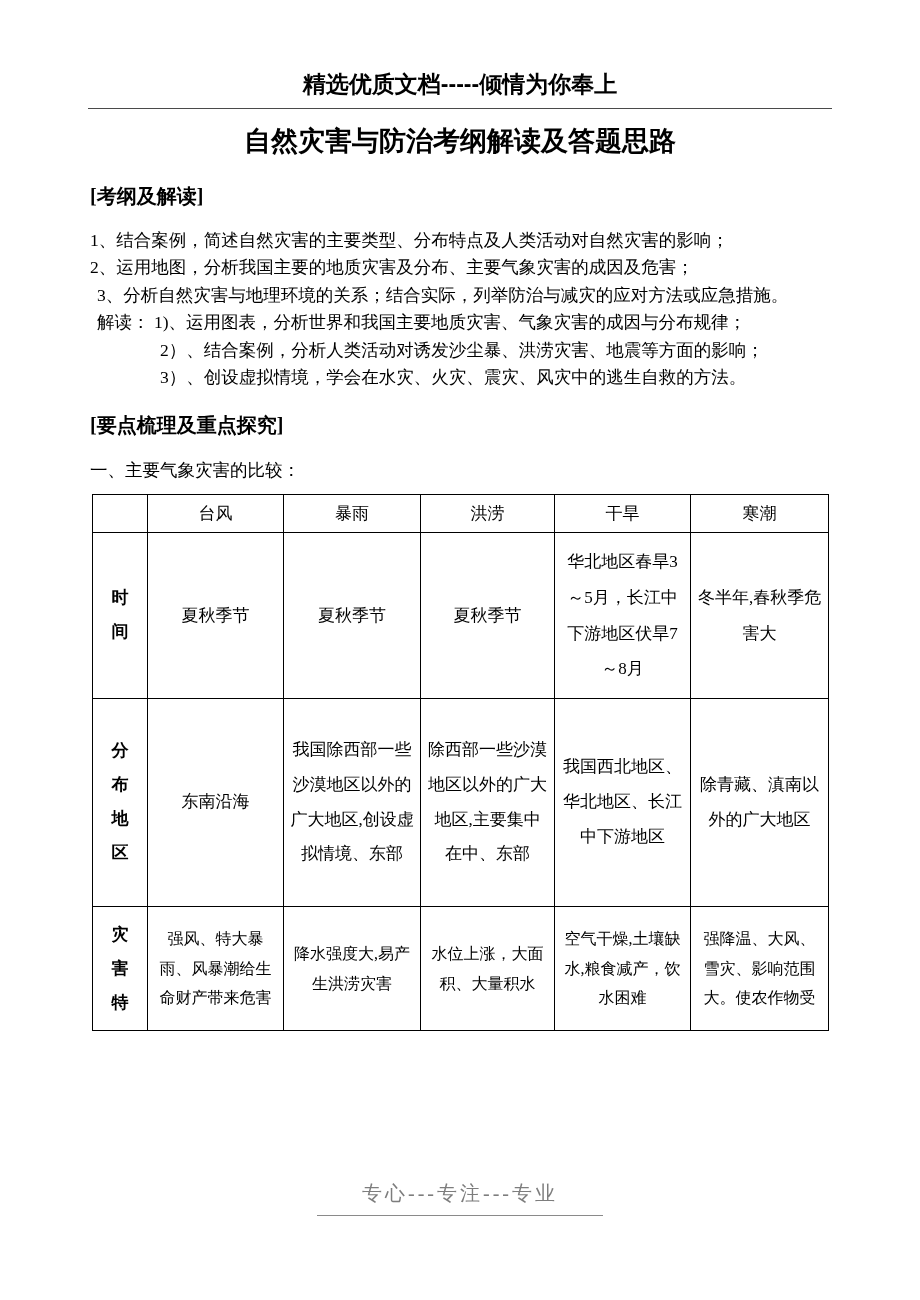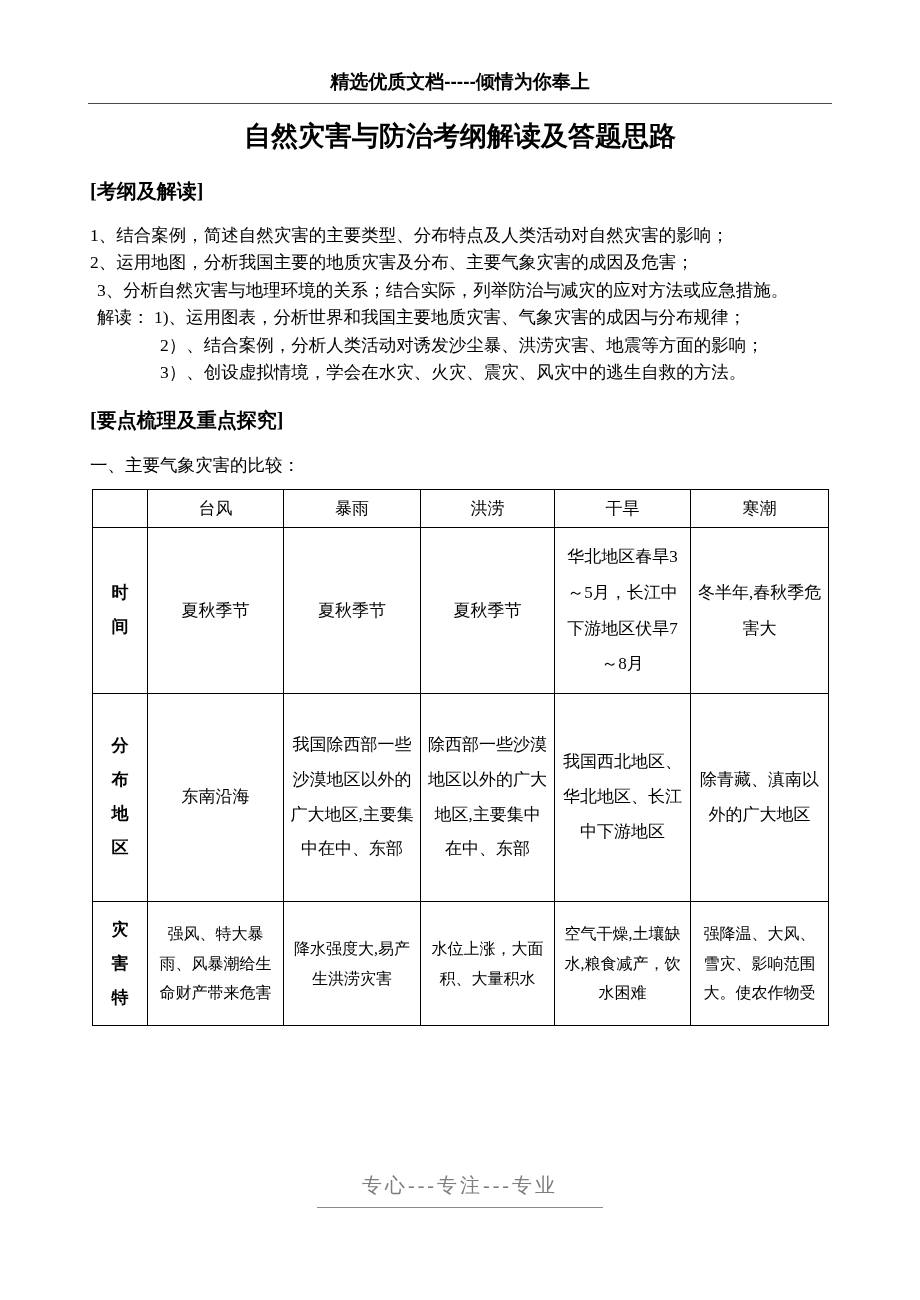--- a/index.html
+++ b/index.html
@@ -11,21 +11,21 @@
     background: #ffffff;
     color: #000;
     font-family: "Liberation Serif", "DejaVu Serif", serif;
     overflow: hidden;
   }
   .doc-header {
     padding-top: 70px;
     text-align: center;
     font-family: "Liberation Sans", "DejaVu Sans", sans-serif;
     font-weight: bold;
-    font-size: 19px;
+    font-size: 23px;
     line-height: 1.25;
   }
   .header-rule {
     margin: 9px 88px 0 88px;
     border-bottom: 1px solid #4a4a4a;
     height: 0;
   }
   .doc-title {
     margin-top: 16px;
     text-align: center;
@@ -95,20 +95,21 @@
     top: 1172px;
     text-align: center;
   }
   .footer-text {
     display: inline-block;
     color: #7d7d7d;
     font-size: 20px;
     letter-spacing: 3px;
     padding: 0 45px 8px 45px;
     border-bottom: 1px solid #8a8a8a;
+    margin-top: 8px;
   }
 </style>
 </head>
 <body>
 
 <div class="page">
 
   <div class="doc-header">精选优质文档-----倾情为你奉上</div>
   <div class="header-rule"></div>
 
@@ -157,21 +158,21 @@
         <td>夏秋季节</td>
         <td>华北地区春旱3～5月，长江中下游地区伏旱7～8月</td>
         <td>冬半年,春秋季危害大</td>
       </tr>
 
       <tr class="r-dist">
         <td class="label-cell">
           <span class="vlabel">分布地区</span>
         </td>
         <td>东南沿海</td>
-        <td>我国除西部一些沙漠地区以外的广大地区,主要集中在中、东部</td>
+        <td>我国除西部一些沙漠地区以外的广大地区,创设虚拟情境、东部</td>
         <td>除西部一些沙漠地区以外的广大地区,主要集中在中、东部</td>
         <td>我国西北地区、华北地区、长江中下游地区</td>
         <td>除青藏、滇南以外的广大地区</td>
       </tr>
 
 
       <tr class="r-feat">
         <td class="label-cell">
           <span class="vlabel">灾害特</span>
         </td>

